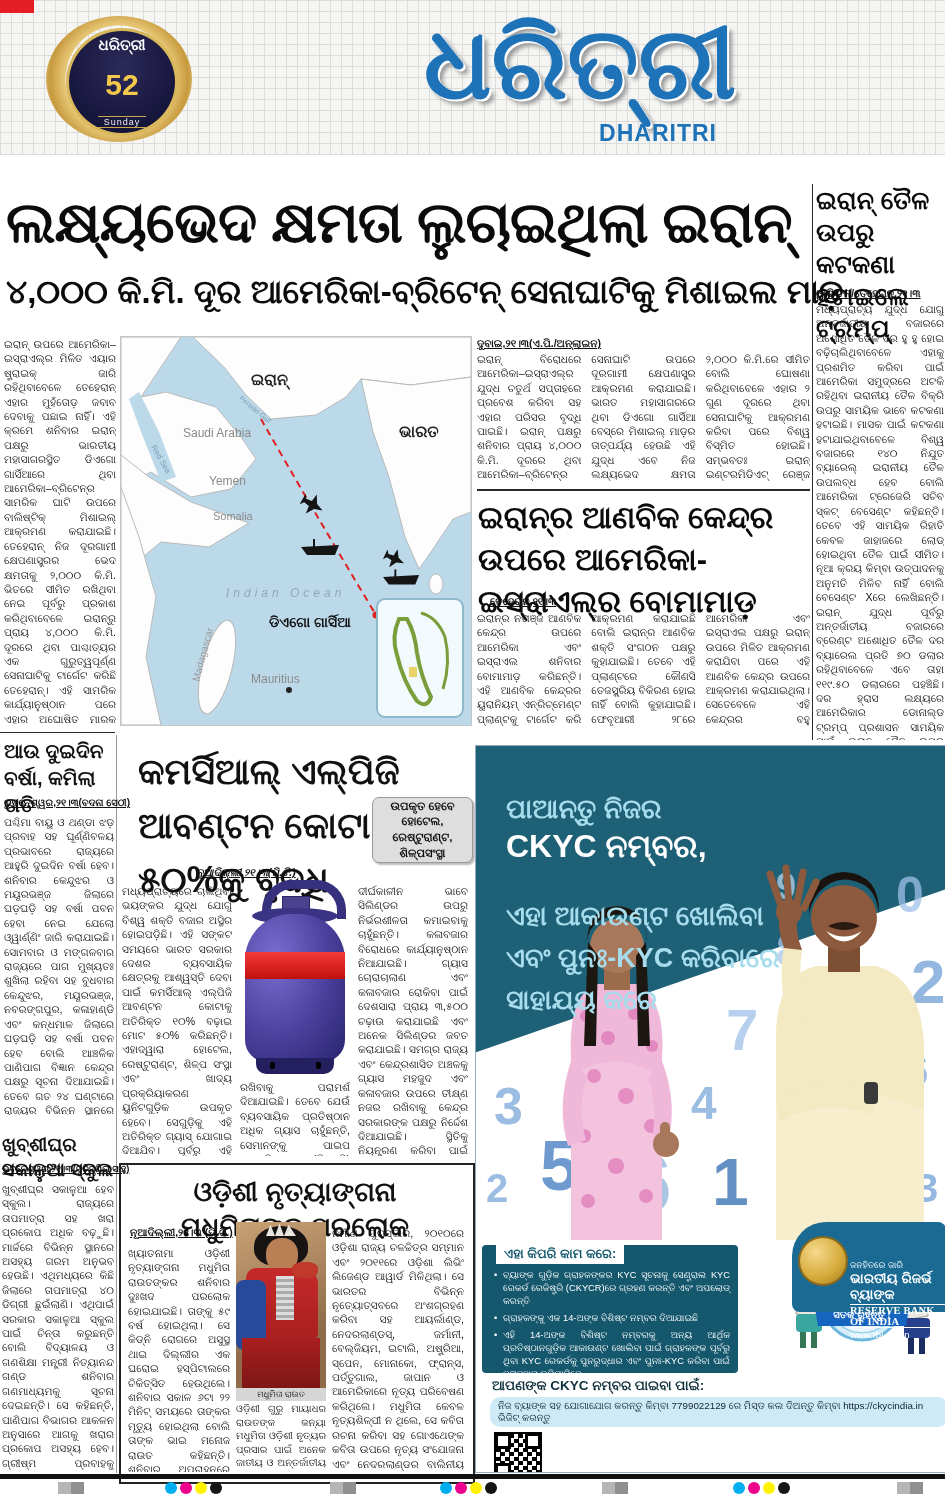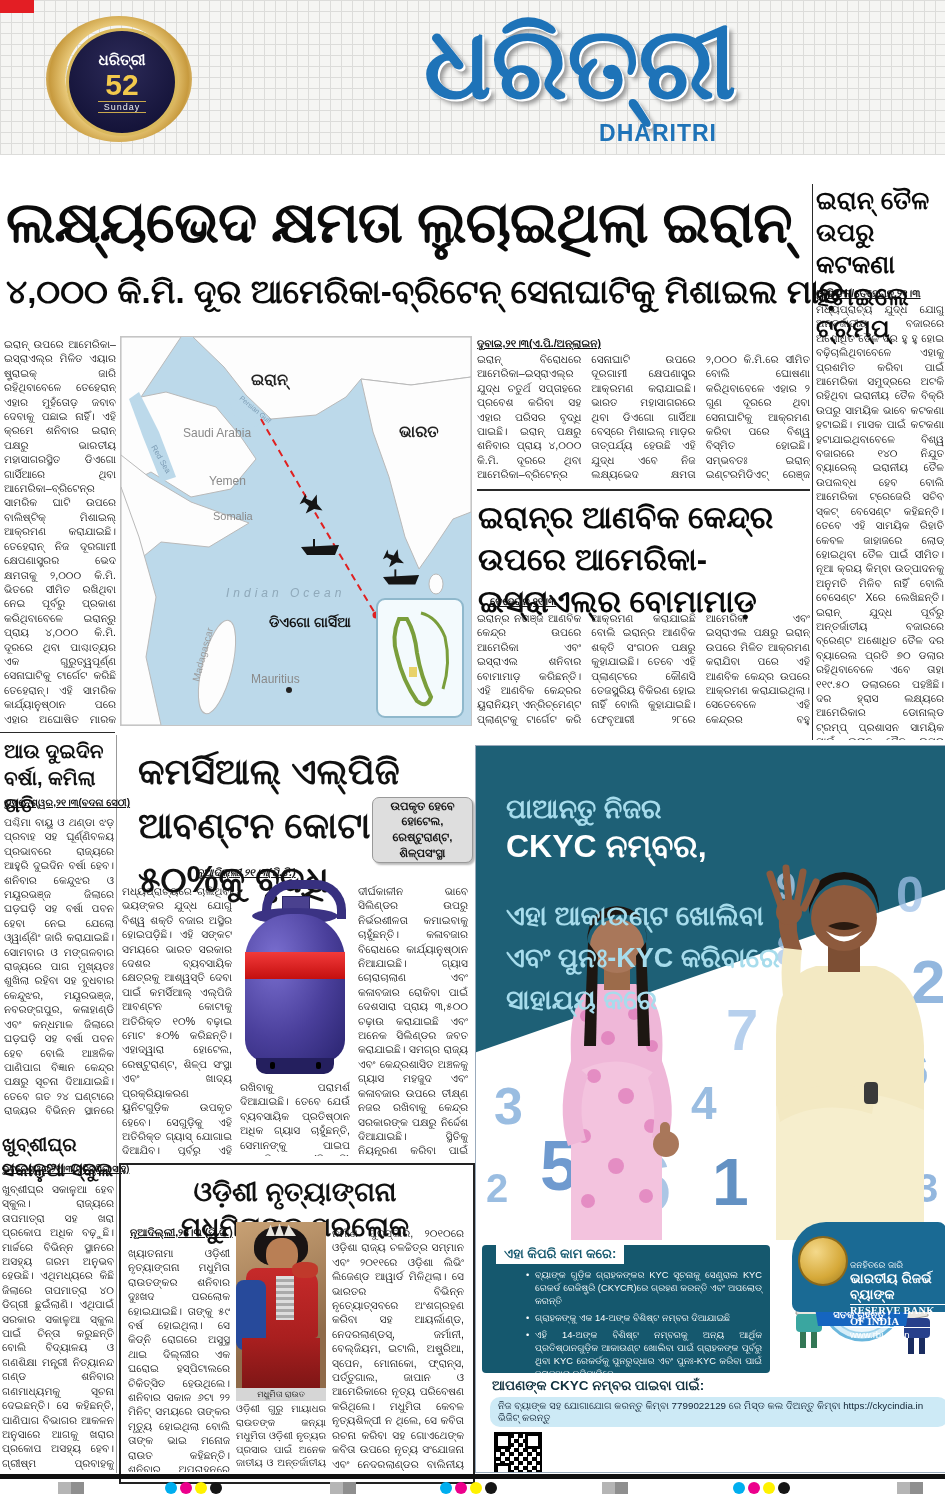--- a/index.html
+++ b/index.html
@@ -10,21 +10,21 @@
   .masthead{left:0;top:0;width:945px;height:155px;background:#f5f5f3;
     background-image:linear-gradient(#dcdcda 1px,transparent 1px),linear-gradient(90deg,#dcdcda 1px,transparent 1px);
     background-size:11px 11px;}
   .corner-red{left:0;top:0;width:34px;height:13px;background:#e31e24;}
   .badge-wreath{left:46px;top:16px;width:146px;height:126px;border-radius:50%;
     background:radial-gradient(circle,transparent 55%,#e8c878 56%,#c79a3e 72%,#f2ddab 84%,transparent 86%);}
   .badge-core{left:66px;top:28px;width:106px;height:102px;border-radius:50%;
     background:radial-gradient(circle at 50% 35%,#2c2a58,#15143a 75%);border:3px solid #d9b85c;
     display:flex;flex-direction:column;align-items:center;justify-content:center;color:#fff;}
   .badge-title{font-size:15px;font-weight:bold;}
-  .badge-years{font-size:30px;font-weight:800;color:#f2c94c;line-height:1;margin:1px 0;}
+  .badge-years{font-size:30px;font-weight:800;color:#f2c94c;line-height:1;margin:16px 0;}
   .badge-ylabel{font-size:9px;letter-spacing:1px;color:#eee;border-top:1px solid #c9a84c;border-bottom:1px solid #c9a84c;padding:0 6px;}
   .logo-odia{left:395px;top:-2px;width:370px;text-align:center;font-size:100px;line-height:1.3;
     font-weight:800;color:#1e73b8;text-shadow:2px 2px 0 #fff,5px 5px 4px #9a9a9a;}
   .logo-latin{left:598px;top:120px;width:120px;text-align:center;font-size:23px;font-weight:800;
     letter-spacing:1px;color:#1e73b8;}
   
   .datebar{left:0;top:155px;width:945px;height:24px;background:#151515;color:#fff;
     display:flex;align-items:center;font-size:12px;}
   .datebar .seg-l{width:330px;text-align:center;}
   .datebar .seg-c{flex:1;text-align:center;}
@@ -69,21 +69,21 @@
   .caption{left:236px;top:1388px;width:90px;background:#d6d6d6;font-size:8.5px;text-align:center;padding:1px 0;}
   
   .ad{left:475px;top:745px;width:470px;height:726px;background:#1e6076;overflow:hidden;border:1px solid #9ab;}
   .ad-white-band{position:absolute;left:0;top:0;width:470px;height:494px;background:#fff;
     clip-path:polygon(0 62%,100% 29%,100% 100%,0 100%);}
   .ad-num{position:absolute;font-weight:bold;color:#79a7d8;opacity:.75;}
   .ad-h1{position:absolute;left:30px;top:48px;font-size:27px;font-weight:bold;color:#a7dcec;}
   .ad-h2{position:absolute;left:30px;top:82px;font-size:32px;font-weight:800;color:#fff;}
   .ad-h3{position:absolute;left:30px;top:150px;font-size:27px;font-weight:bold;color:#a7dcec;line-height:1.55;}
   .ad-lower{position:absolute;left:0;top:494px;width:470px;height:232px;background:#fff;}
-  .how-box{position:absolute;left:6px;top:5px;width:256px;height:128px;background:#15586e;border-radius:4px;color:#fff;padding-left:32px;}
+  .how-box{position:absolute;left:6px;top:5px;width:256px;height:128px;background:#15586e;border-radius:4px;color:#fff;}
   .how-title{position:absolute;left:14px;top:-1px;background:#fff;color:#15586e;font-weight:800;font-size:13px;padding:2px 8px;}
   .how-list{margin:24px 8px 0 12px;padding:0;list-style:none;font-size:9.3px;line-height:1.4;text-align:justify;}
   .how-list li{margin-bottom:4px;padding-left:9px;position:relative;}
   .how-list li:before{content:"•";position:absolute;left:0;}
   .get-title{position:absolute;left:16px;top:138px;font-size:13.5px;font-weight:800;color:#10303e;}
   .get-pill{position:absolute;left:14px;top:157px;width:442px;background:#cdeaf6;border-radius:10px;
     font-size:9.8px;padding:3px 8px;color:#123;}
   .qr{position:absolute;left:18px;top:192px;width:44px;height:44px;border:2px solid #000;
     background:repeating-conic-gradient(#000 0 25%,#fff 0 50%) 0 0/9px 9px;}
   .qr i{position:absolute;width:10px;height:10px;border:3px solid #000;background:#fff;}

